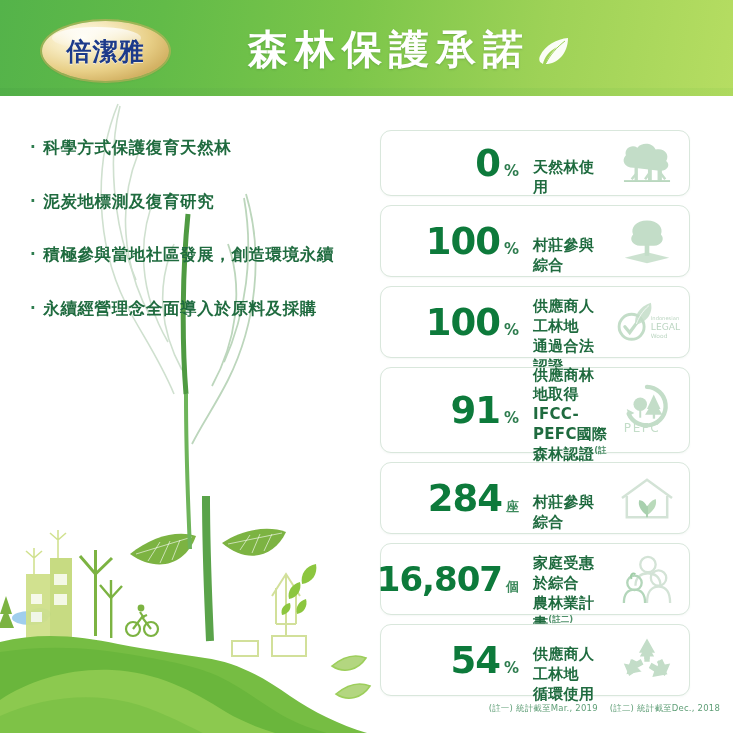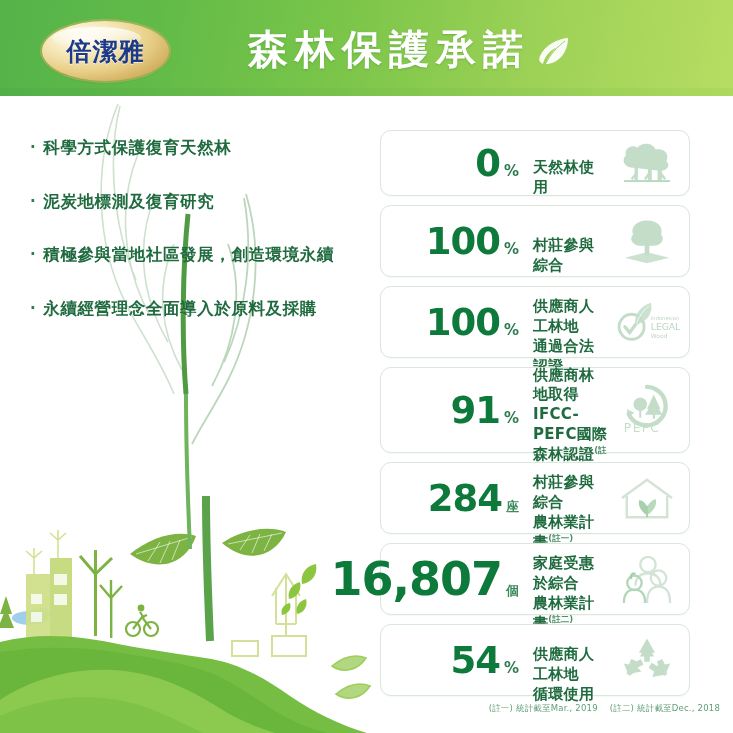--- a/index.html
+++ b/index.html
@@ -80,21 +80,21 @@
   .card-h3{height:86px;}
   .num-block{
     display:flex;align-items:baseline;justify-content:flex-end;
     width:138px;flex:0 0 138px;padding-right:4px;
   }
   .num{
     color:#0d7a3b;font-weight:bold;font-size:37px;line-height:1;
     letter-spacing:-1px;
     font-family:"DejaVu Sans","Liberation Sans",sans-serif;
   }
-  .num.small{font-size:46px;}
+  .num.small{font-size:34px;}
   .unit{
     color:#3c8a5c;font-size:13px;margin-left:4px;font-weight:bold;
     font-family:"DejaVu Sans","Liberation Sans",sans-serif;
   }
   .unit.pct{font-size:15px;color:#2e7d4f;}
   .desc{
     flex:1 1 auto;padding-left:10px;
     color:#1f6b3f;font-size:15px;font-weight:bold;line-height:1.32;
     font-family:"DejaVu Sans","Liberation Sans",sans-serif;
     letter-spacing:.3px;
@@ -337,23 +337,20 @@
       </div>
     </div>
 
     <div class="card card-h2">
       <div class="num-block">
         <span class="num">284</span>
         <span class="unit">座</span>
       </div>
       <div class="desc">
         <div>村莊參與綜合</div>
-        <div>
-          <span>農林業計畫</span><span class="note">(註一)</span>
-        </div>
       </div>
       <div class="card-icon">
         <svg viewBox="0 0 64 52" width="62" height="50">
           <path d="M6 26 L32 7 L58 26" fill="none" stroke="#d3e3d6" stroke-width="2.6"></path>
           <path d="M11 24 L11 46 L53 46 L53 24" fill="none" stroke="#d3e3d6" stroke-width="2.6"></path>
           <path d="M32 44 C26 40 22 34 24 28 C30 29 34 35 32 44 Z" fill="#a8d0ae"></path>
           <path d="M32 44 C38 40 43 34 41 27 C35 29 30 35 32 44 Z" fill="#b9daba"></path>
           <path d="M32 46 L32 34" stroke="#a8d0ae" stroke-width="2" fill="none"></path>
         </svg>
       </div>

